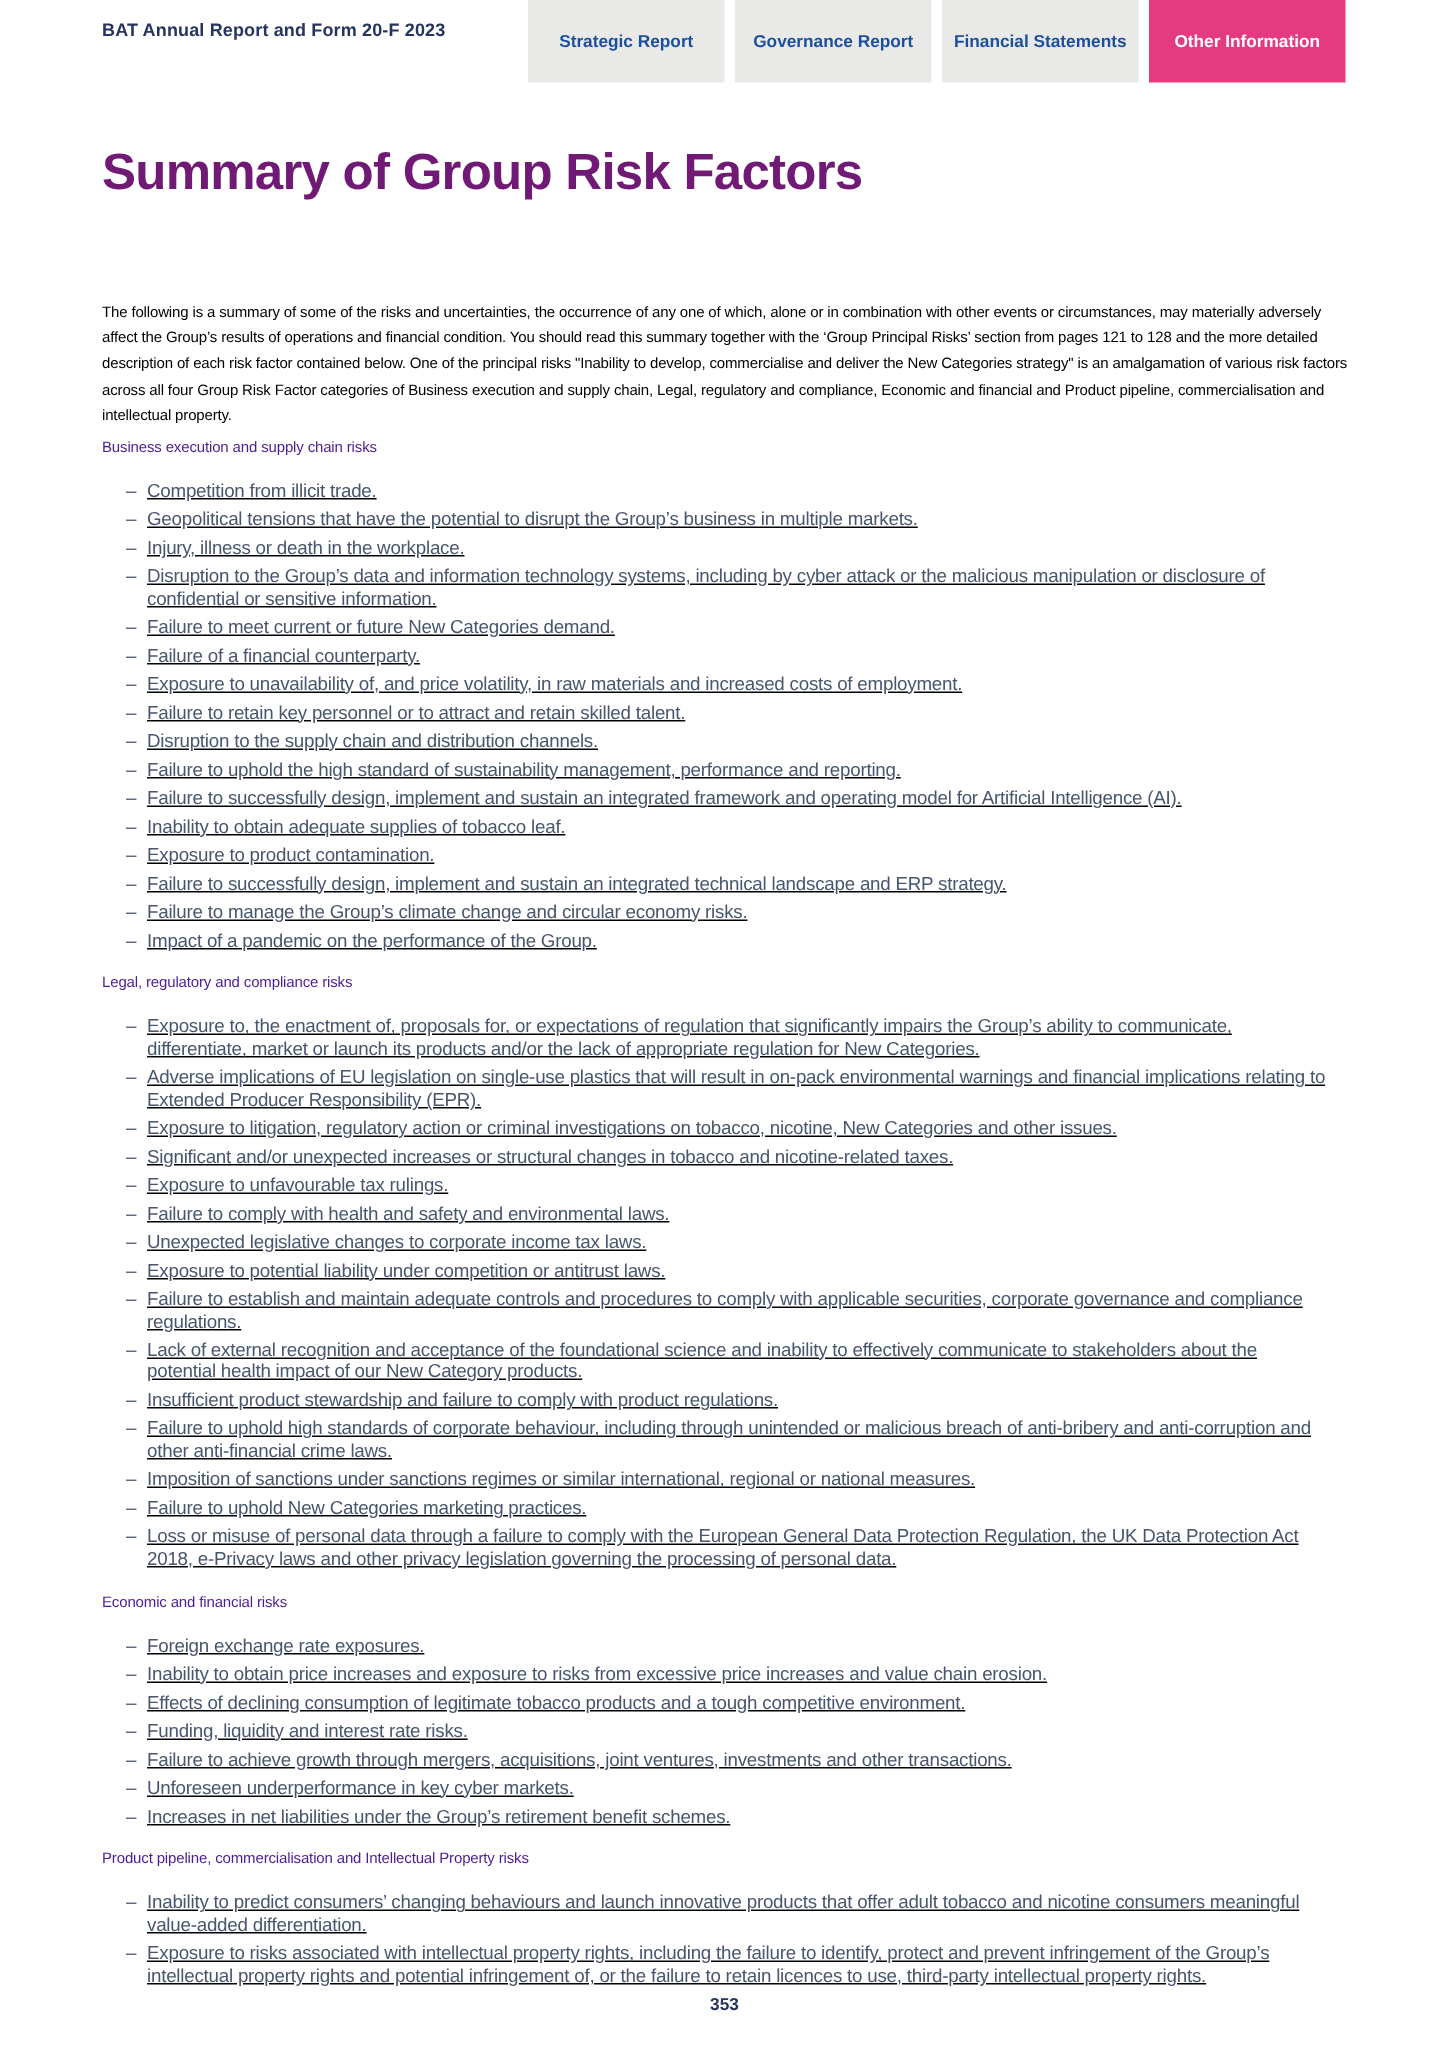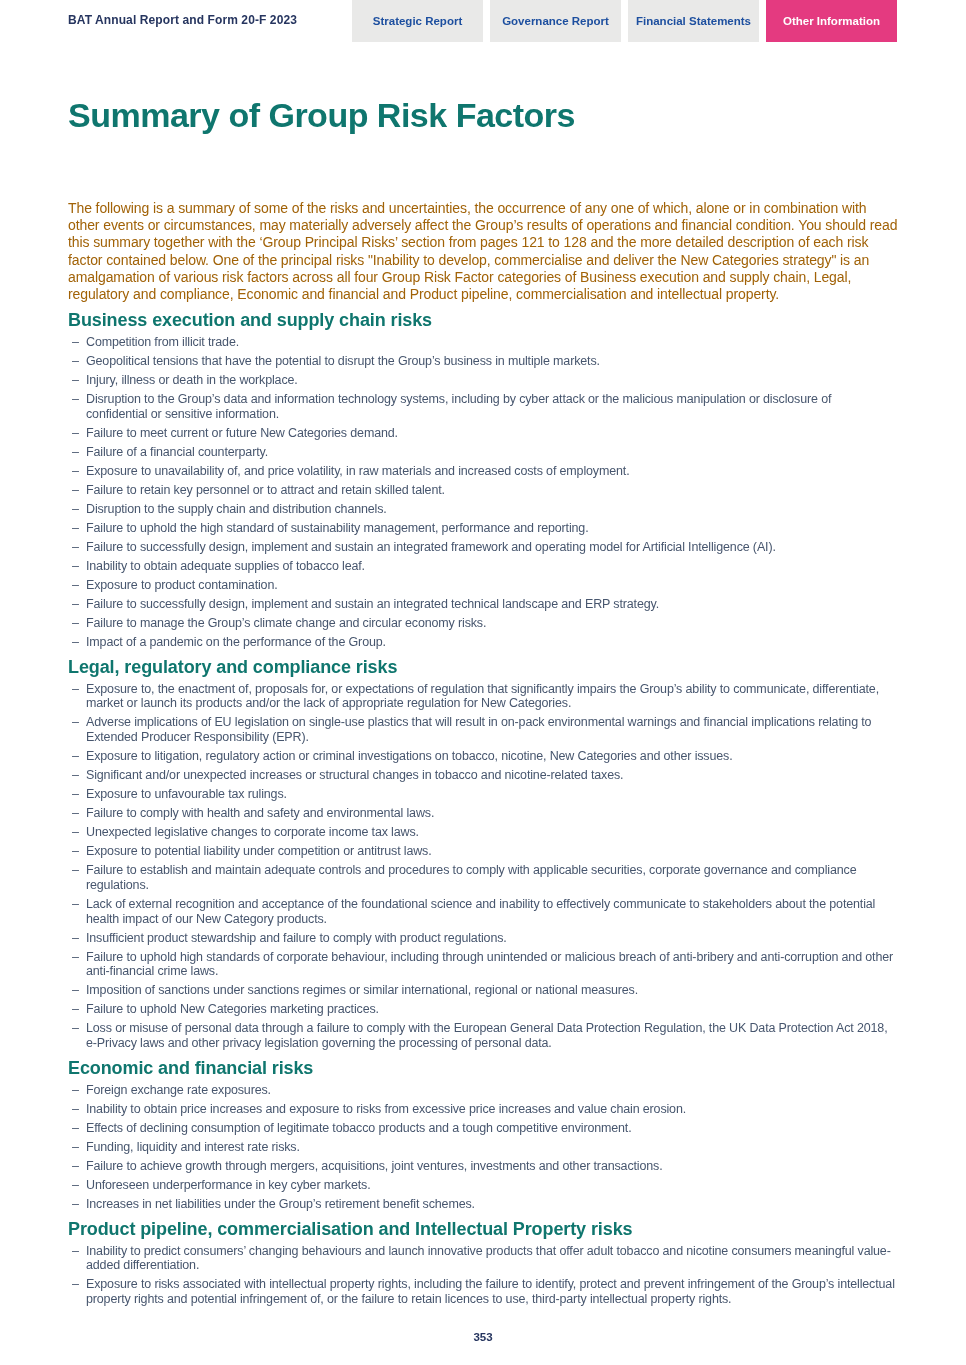--- a/index.html
+++ b/index.html
@@ -17,50 +17,50 @@
   .brand {
     position: absolute; left: 68px; top: 13px;
     font-size: 12px; font-weight: bold; color: #26355f;
     letter-spacing: 0.1px; white-space: nowrap;
   }
   .tabs {
     position: absolute; left: 352px; top: 0;
     display: flex; gap: 7px;
   }
   .tab {
-    width: 131px; height: 42px;
+    width: 131px; height: 55px;
     background: #e9e9e8; color: #1d4f9f;
     font-size: 11.5px; font-weight: bold;
     display: flex; align-items: center; justify-content: center;
     text-align: center; cursor: pointer; user-select: none;
   }
   .tab.active { background: #e43a80; color: #ffffff; }
 
   
   .content {
     position: absolute; left: 68px; top: 94px;
     width: 832px;
   }
   h1.page-title {
     margin: 0; padding: 0;
     font-size: 34px; font-weight: bold;
-    color: #0f766e; letter-spacing: -0.5px;
+    color: #701a75; letter-spacing: -0.5px;
     line-height: 42px;
   }
   p.intro {
     margin: 64px 0 0 0;
-    font-size: 14px; line-height: 17.2px;
-    color: #a16207; letter-spacing: -0.1px;
+    font-size: 10px; line-height: 17.2px;
+    color: #000000; letter-spacing: -0.1px;
   }
   .section-heading {
     margin: 7px 0 3px 0; padding: 0;
-    font-size: 18px; font-weight: bold;
-    color: #0f766e; letter-spacing: -0.1px;
+    font-size: 10px; font-weight: normal;
+    color: #4c1d95; letter-spacing: -0.1px;
   }
-  ul.bullets { list-style: none; margin: 4px; padding: 0; }
+  ul.bullets { list-style: none; margin: 16px; padding: 0; text-decoration: underline; }
   ul.bullets li {
     position: relative;
     padding-left: 14px;
     font-size: 12.5px; line-height: 14.8px;
     color: #47566e; letter-spacing: -0.15px;
     margin-bottom: 4.2px;
   }
   ul.bullets li::before {
     content: "\2013";
     position: absolute; left: 0; top: 0;

